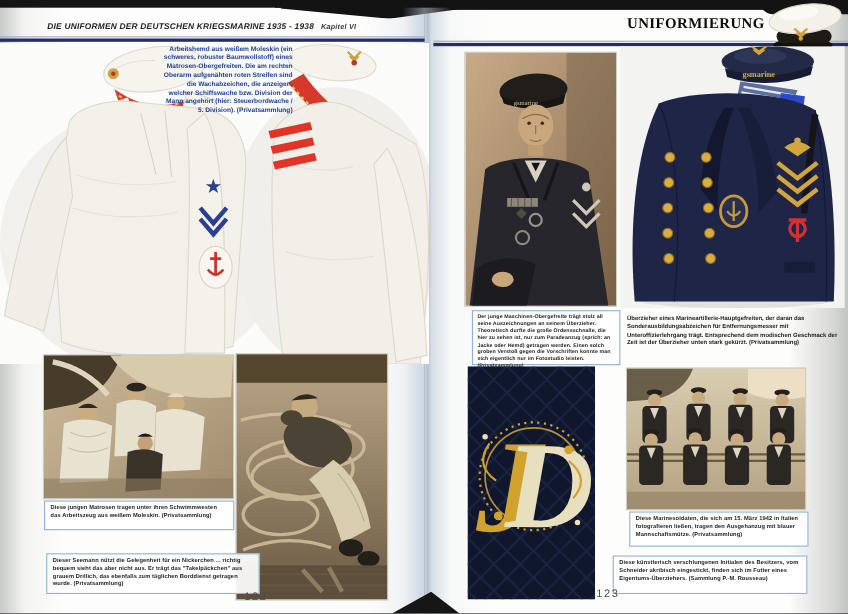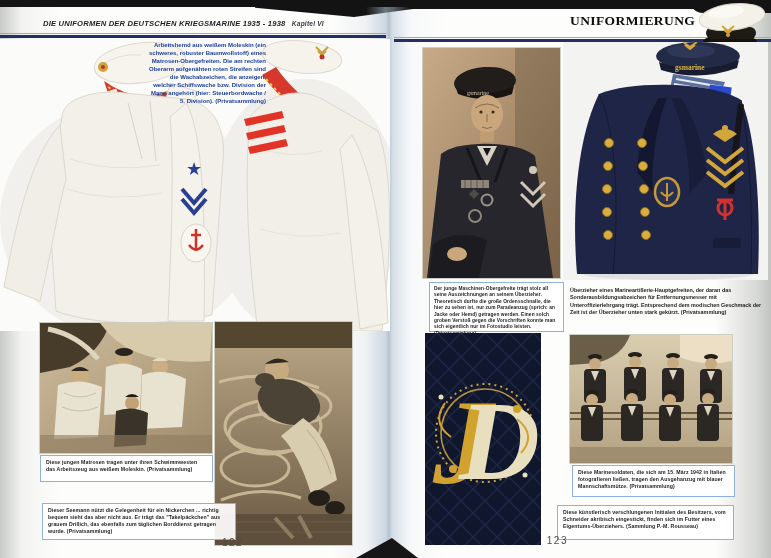--- a/index.html
+++ b/index.html
@@ -357,16 +357,16 @@
     </svg>
   </div>
   <div class="abs cap-box" style="left:572px;top:465px;width:163px;height:32px;padding:3px 5px;">
     <div class="cap-text">Diese Marinesoldaten, die sich am 15. März 1942 in Italien fotografieren ließen, tragen den Ausgehanzug mit blauer Mannschaftsmütze. (Privatsammlung)</div>
   </div>
 
   <div class="abs cap-box" style="left:557px;top:505px;width:177px;height:35px;padding:3px 5px;">
     <div class="cap-text">Diese künstlerisch verschlungenen Initialen des Besitzers, vom Schneider akribisch eingestickt, finden sich im Futter eines Eigentums-Überziehers. (Sammlung P.-M. Rousseau)</div>
   </div>
 
-  <div class="abs" style="left:528px;top:535px;width:40px;text-align:right;font-size:10px;
+  <div class="abs" style="left:542px;top:535px;width:40px;text-align:left;font-size:10px;
               letter-spacing:1.5px;color:#4c4c4c;">123</div>
 
 </div>
 
 </body></html>

